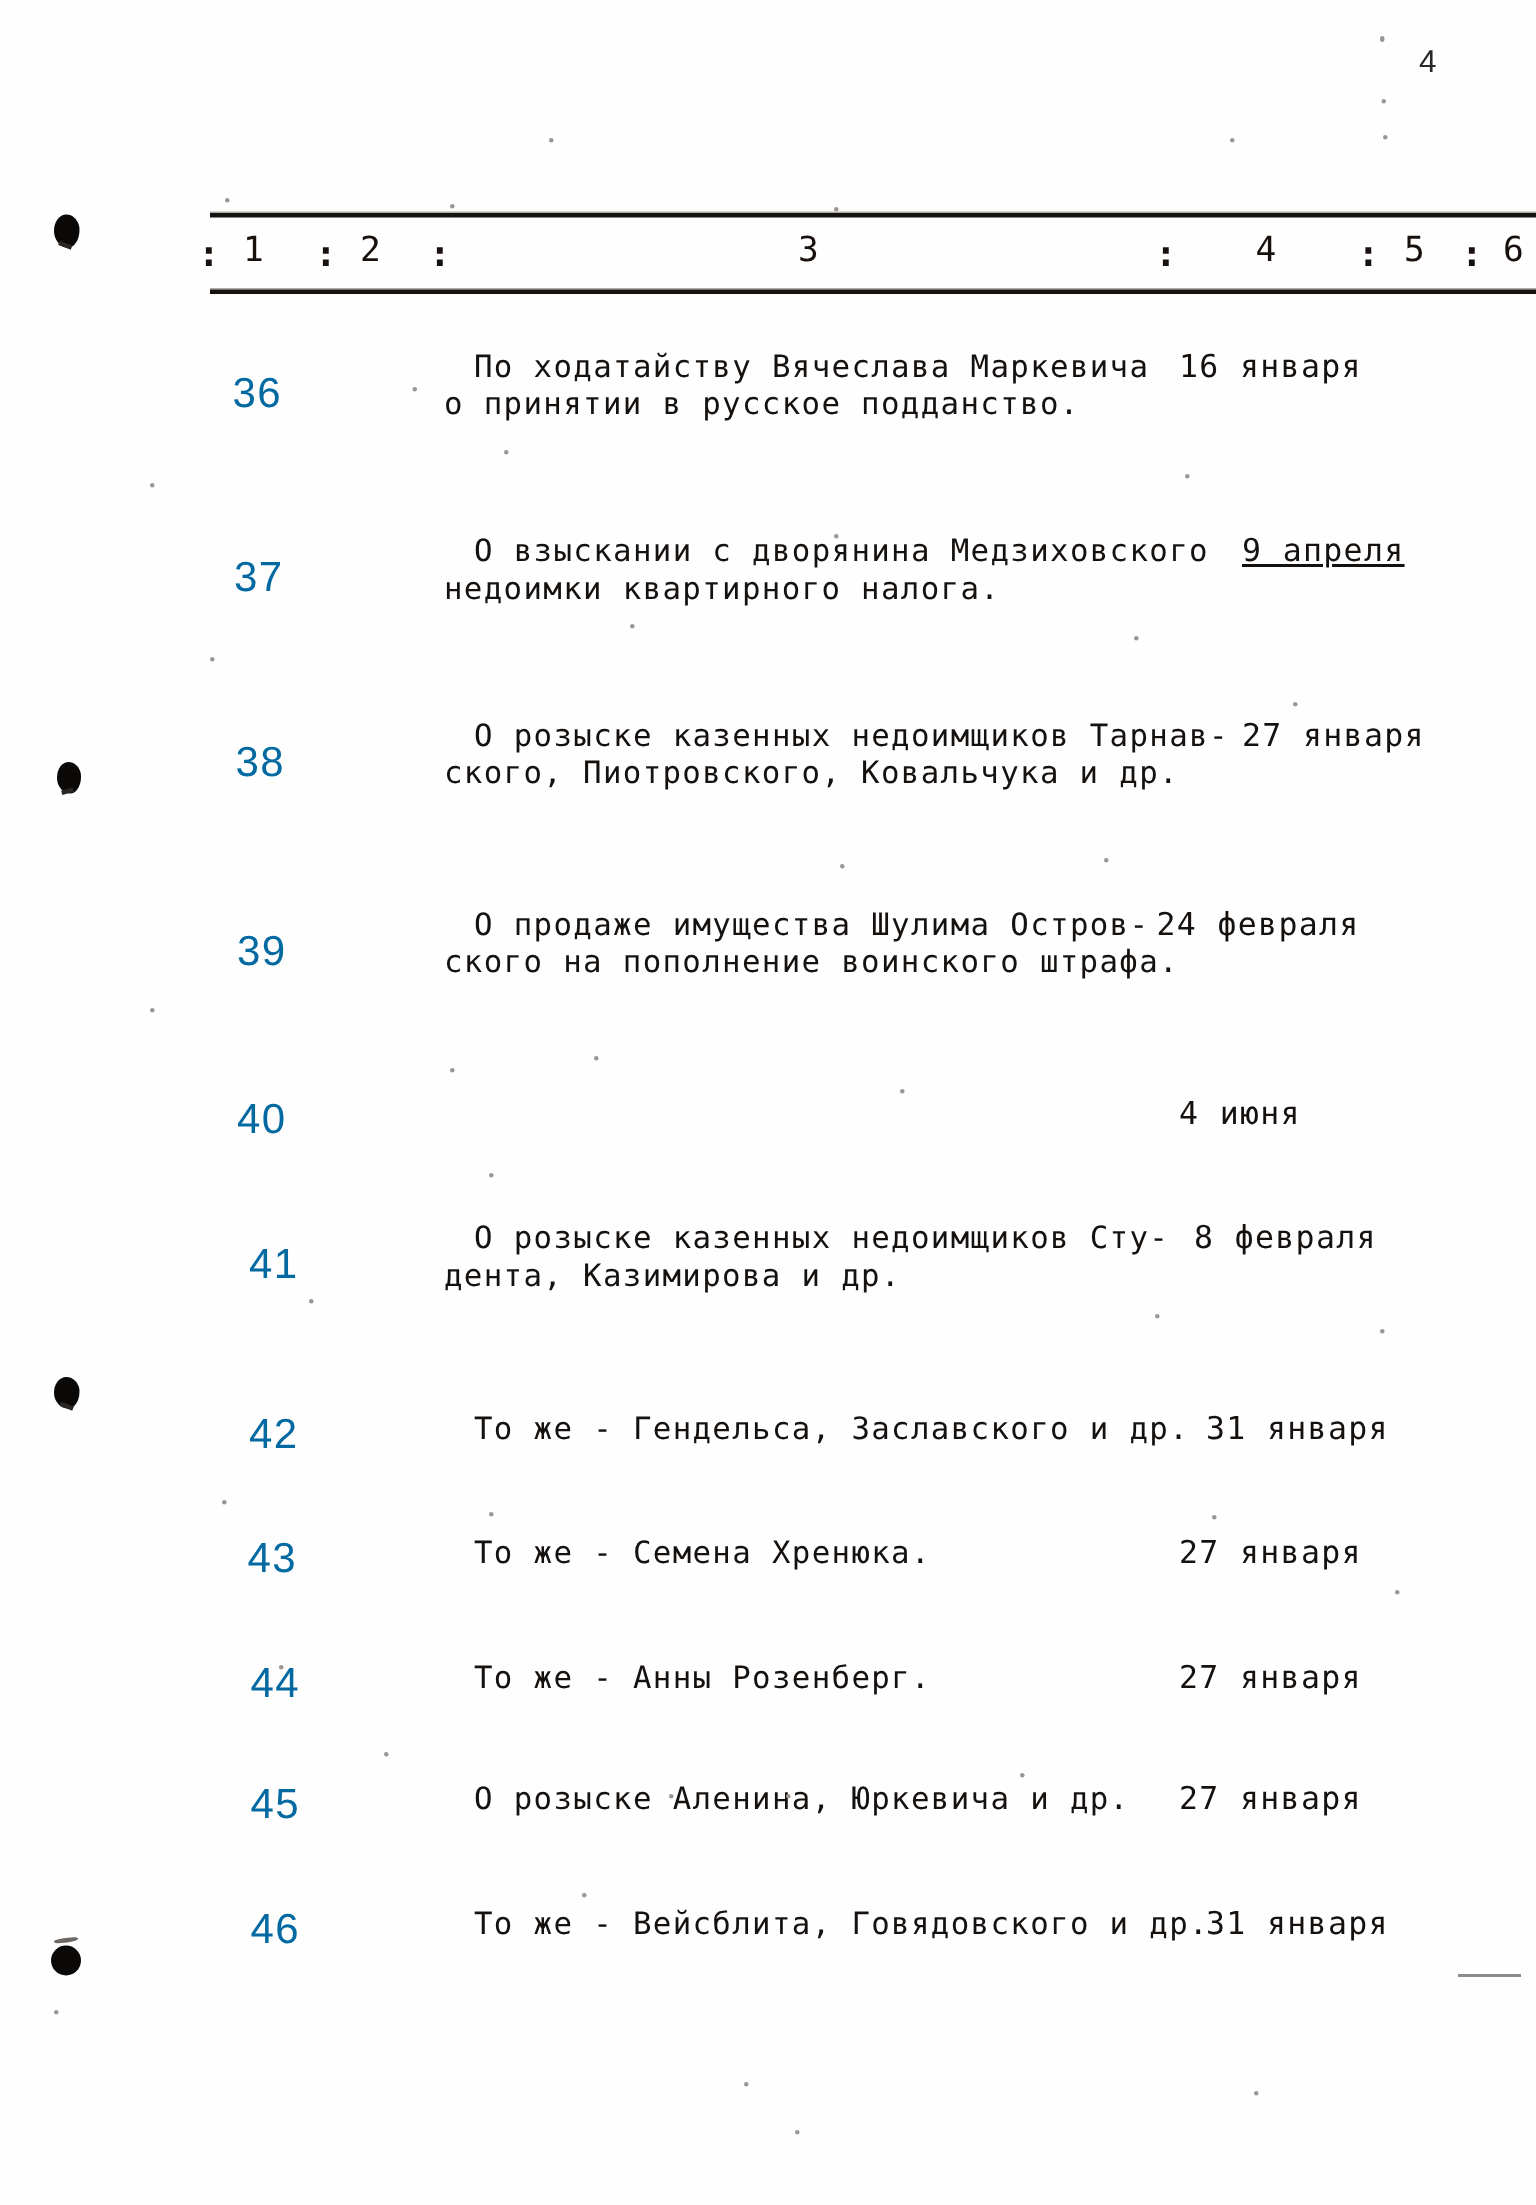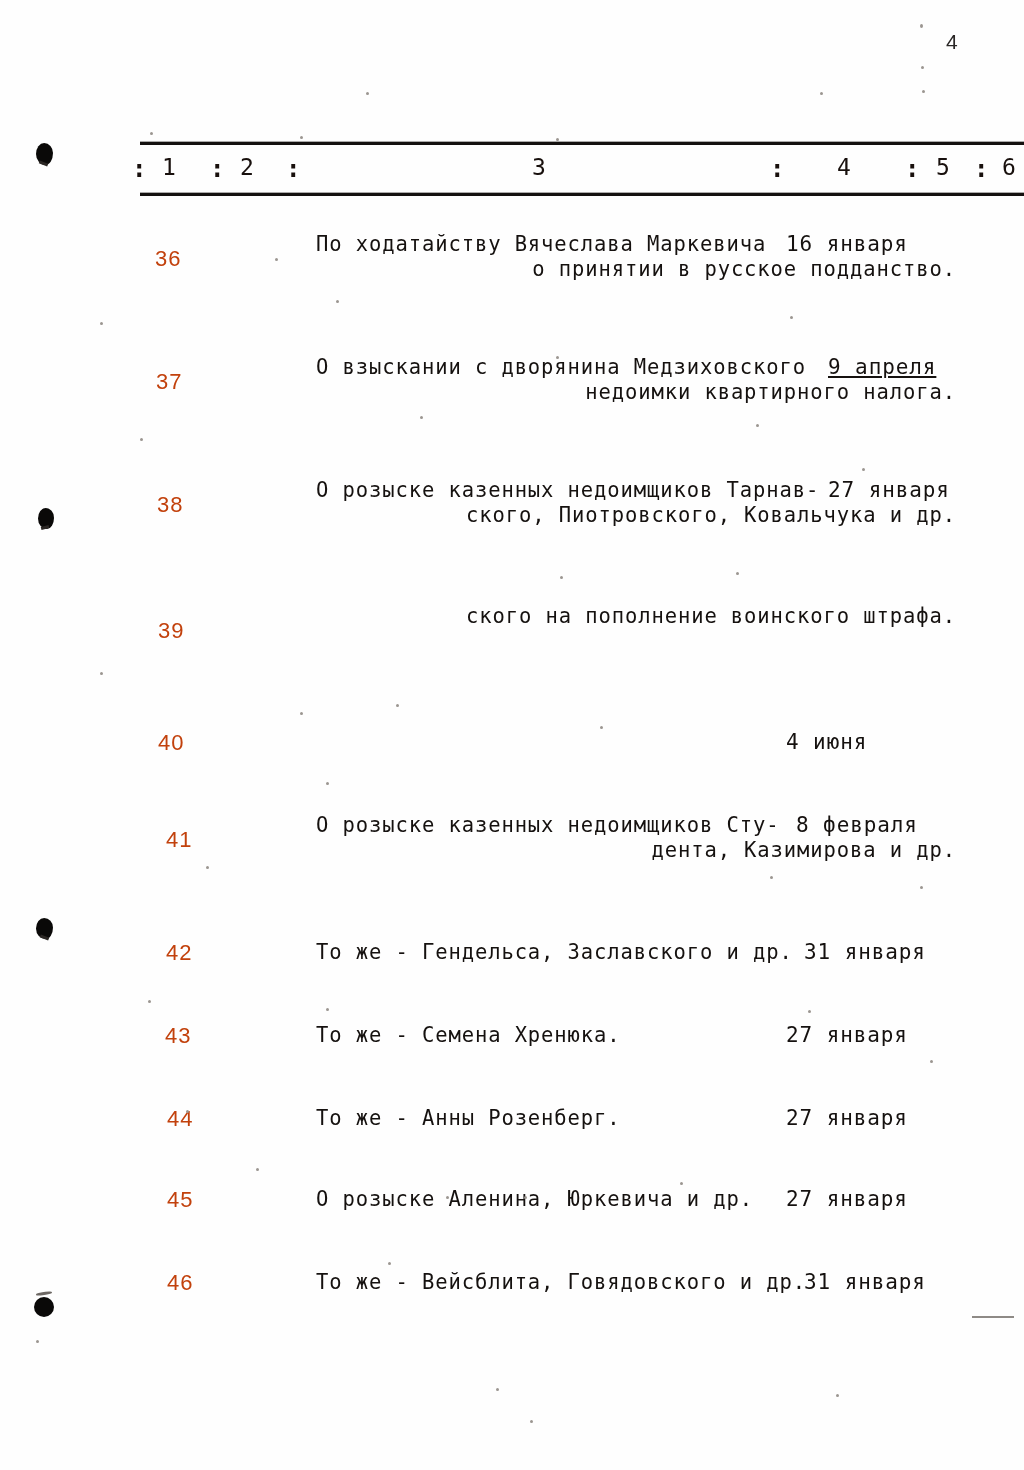--- a/index.html
+++ b/index.html
@@ -74,23 +74,23 @@
     top: 232px;
     left: 0;
     width: 1024px;
   }
   .entry {
     position: relative;
     width: 1024px;
   }
   .entry .num {
     position: absolute;
-    font-size: 22px;
+    font-size: 28px;
     letter-spacing: 1px;
-    color: #c2410c;
+    color: #0369a1;
     font-family: "Liberation Sans", sans-serif;
   }
   .lines {
     position: absolute;
     left: 316px;
     width: 640px;
   }
   .line {
     position: relative;
     font-size: 20.5px;
@@ -100,21 +100,21 @@
     color: #15110f;
   }
   .line .txt { display: inline; }
   .line .date {
     position: absolute;
     font-size: 21px;
     letter-spacing: 0.9px;
     white-space: nowrap;
     color: #15110f;
   }
-  .line.cont { margin-left: -20px; text-align: right; }
+  .line.cont { margin-left: -20px; }
 
   
   .blot {
     position: absolute;
     background: #0a0908;
     border-radius: 48% 52% 44% 56% / 50% 46% 54% 50%;
   }
   .blot-tail {
     position: absolute;
     background: #2b2724;
@@ -174,20 +174,21 @@
       <div class="entry" style="position: absolute; top: 246px; left: 0px; height: 1px;">
         <div class="num" style="left: 157px; top: 14px;">38</div>
         <div class="lines">
           <div class="line"><span class="txt">О розыске казенных недоимщиков Тарнав-</span><span class="date" style="left: 512px;">27 января</span></div>
           <div class="line cont"><span class="txt">ского, Пиотровского, Ковальчука и др.</span></div>
         </div>
       </div>
       <div class="entry" style="position: absolute; top: 372px; left: 0px; height: 1px;">
         <div class="num" style="left: 158px; top: 14px;">39</div>
         <div class="lines">
+          <div class="line"><span class="txt">О продаже имущества Шулима Остров-</span><span class="date" style="left: 455px;">24 февраля</span></div>
           <div class="line cont"><span class="txt">ского на пополнение воинского штрафа.</span></div>
         </div>
       </div>
       <div class="entry" style="position: absolute; top: 498px; left: 0px; height: 1px;">
         <div class="num" style="left: 158px; top: 0px;">40</div>
         <div class="lines">
           <div class="line"><span class="date" style="left: 470px;">4 июня</span></div>
         </div>
       </div>
       <div class="entry" style="position: absolute; top: 581px; left: 0px; height: 1px;">

